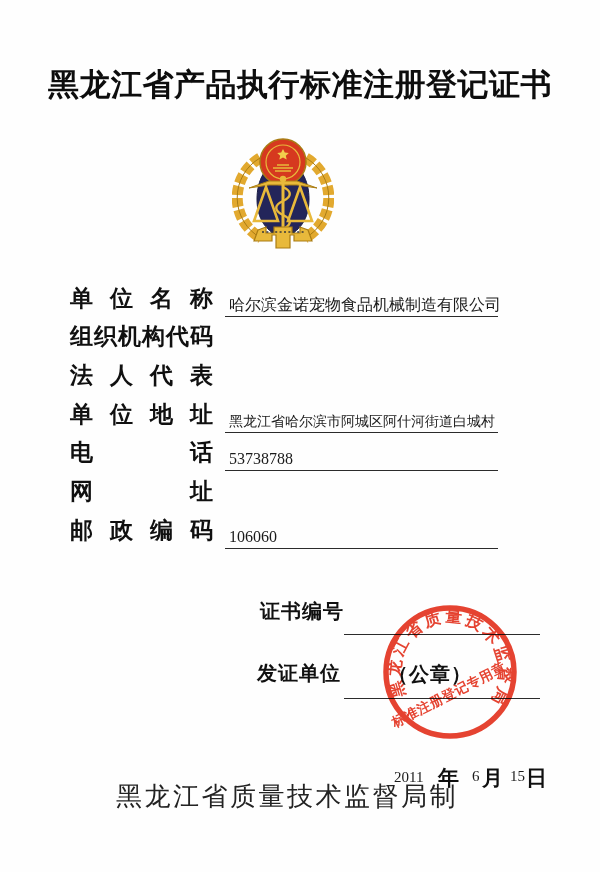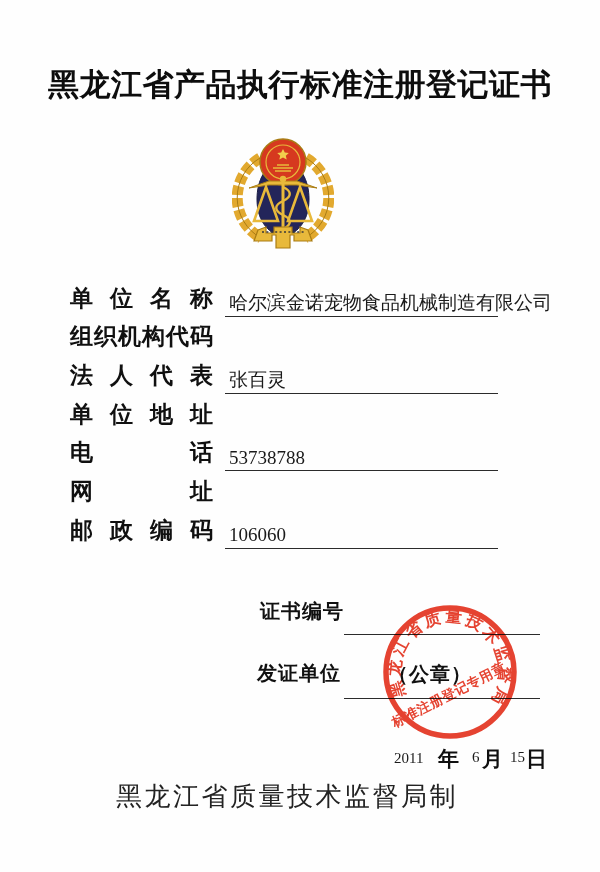--- a/index.html
+++ b/index.html
@@ -20,30 +20,30 @@
   .field-row{display:flex;align-items:flex-end;height:38.7px;}
   .field-label{
     width:143px;display:flex;justify-content:space-between;
     font-size:23px;font-weight:bold;line-height:1;padding-bottom:7px;color:#101010;
   }
   .field-value{
     margin-left:12px;width:273px;border-bottom:1.6px solid #2b2b2b;
     padding:0 0 2px 4px;box-sizing:border-box;
   }
   .field-value-text{
-    font-size:19px;line-height:1.1;white-space:pre;display:inline-block;color:#1a1a1a;
+    font-size:16px;line-height:1.1;white-space:pre;display:inline-block;color:#1a1a1a;
   }
   
   .big-label{position:absolute;font-size:20px;font-weight:bold;letter-spacing:1px;color:#101010;}
   .blank-line{position:absolute;height:0;border-top:1.6px solid #2b2b2b;width:196px;left:344px;}
   .issuer-value{position:absolute;left:388px;top:661px;font-size:20px;font-weight:bold;letter-spacing:1px;color:#101010;}
   
   .seal{position:absolute;left:375px;top:597px;width:150px;height:150px;mix-blend-mode:multiply;opacity:.92;z-index:5;}
   
-  .date-row{position:absolute;left:0;top:743px;width:600px;height:30px;z-index:6;}
+  .date-row{position:absolute;left:0;top:762px;width:600px;height:30px;z-index:6;}
   .date-num{position:absolute;font-size:15px;color:#1a1a1a;}
   .date-unit{position:absolute;font-size:21px;font-weight:bold;color:#0f0f0f;}
   
   .footer{
     position:absolute;top:779px;left:0;width:600px;text-align:center;
     transform:translateX(-13px);
     font-size:26px;letter-spacing:2.5px;color:#232323;
   }
 </style>
 </head>
@@ -100,29 +100,29 @@
           <span>码</span>
         </div>
       </div>
       <div class="field-row">
         <div class="field-label">
           <span>法</span>
           <span>人</span>
           <span>代</span>
           <span>表</span>
         </div>
-        <div class="field-value"><span class="field-value-text">张百灵</span></div>
       </div>
       <div class="field-row">
         <div class="field-label">
           <span>单</span>
           <span>位</span>
           <span>地</span>
           <span>址</span>
         </div>
+        <div class="field-value"><span class="field-value-text" style="font-size: 14px;">黑龙江省哈尔滨市阿城区阿什河街道白城村</span></div>
       </div>
       <div class="field-row">
         <div class="field-label">
           <span>电</span>
           <span>话</span>
         </div>
         <div class="field-value"><span class="field-value-text">53738788</span></div>
       </div>
       <div class="field-row">
         <div class="field-label">

